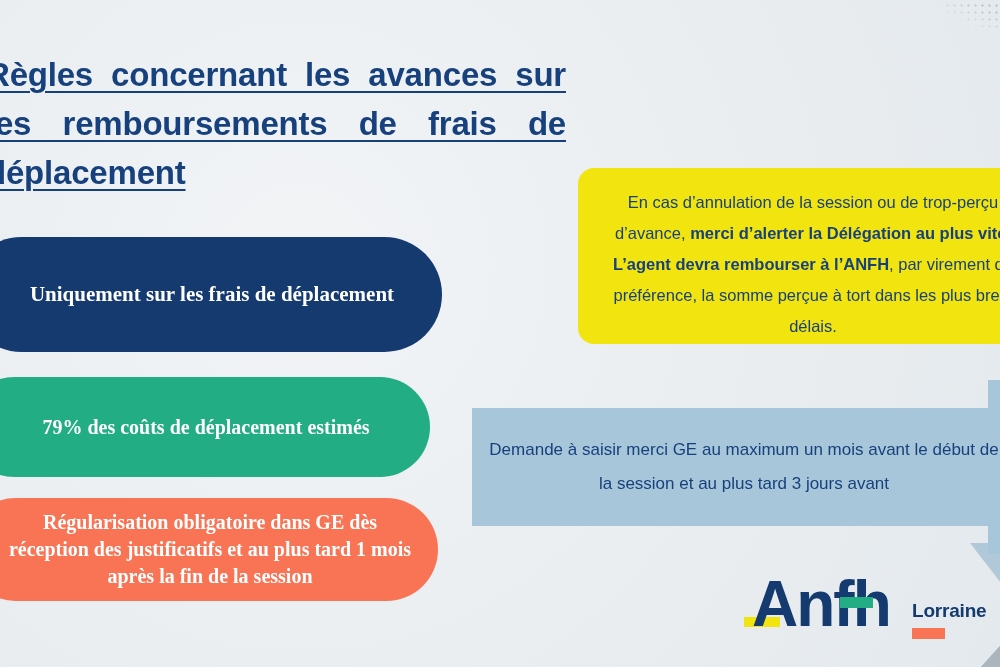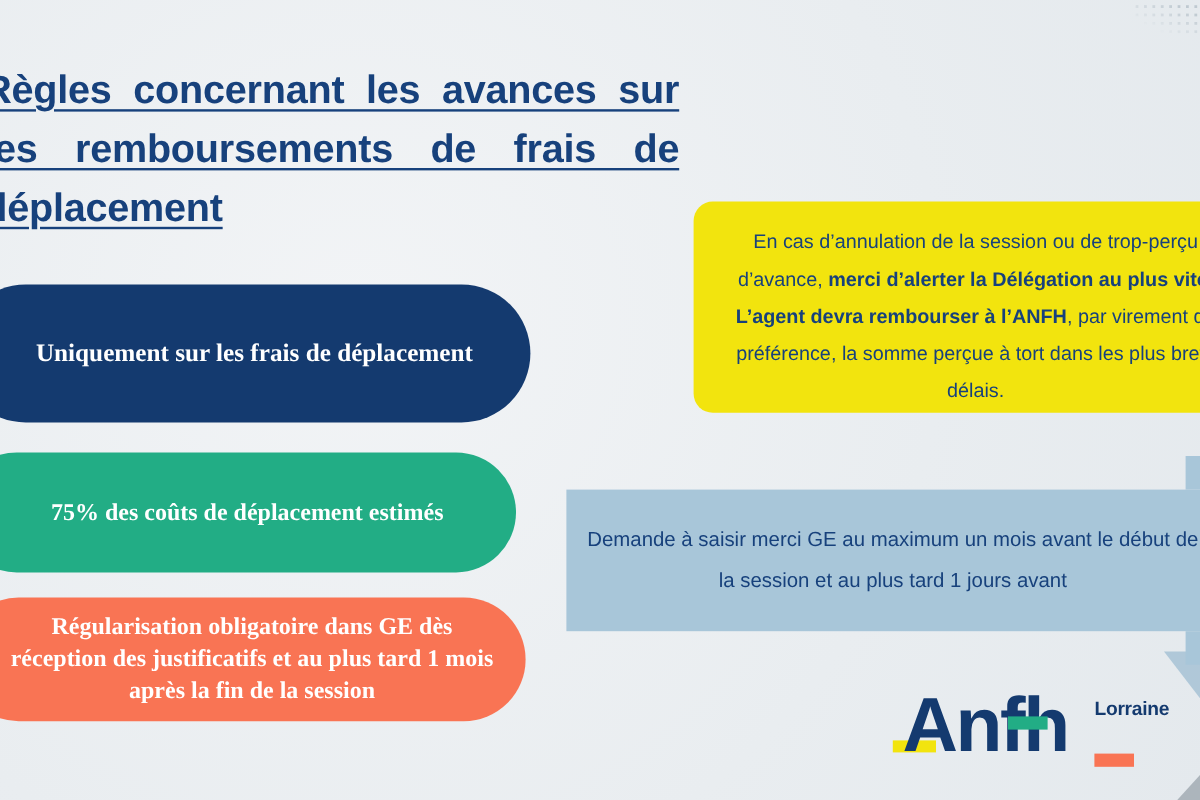--- a/index.html
+++ b/index.html
@@ -221,22 +221,22 @@
     position: absolute;
     left: 96px;
     top: 19px;
     width: 33px;
     height: 11px;
     background: #22ad85;
   }
   .logo-region {
     position: absolute;
     left: 168px;
-    top: 5px;
-    font-size: 16px;
+    top: 22px;
+    font-size: 19px;
     font-weight: bold;
     color: #143a6f;
     letter-spacing: -0.2px;
   }
   .logo-bar-orange {
     position: absolute;
     left: 168px;
     top: 50px;
     width: 33px;
     height: 11px;
@@ -256,38 +256,38 @@
     <span class="line justified">Règles concernant les avances sur</span>
     <span class="line justified">les remboursements de frais de</span>
     <span class="line">déplacement</span>
   </div>
 
   <div class="pill pill-navy">
     <span class="pill-text">Uniquement sur les frais de déplacement</span>
   </div>
 
   <div class="pill pill-green">
-    <span class="pill-text">75% des coûts de déplacement estimés</span>
+    <span class="pill-text">79% des coûts de déplacement estimés</span>
   </div>
 
   <div class="pill pill-orange">
     <span class="pill-text">Régularisation obligatoire dans GE dès réception des justificatifs et au plus tard 1 mois après la fin de la session</span>
   </div>
 
   <div class="callout-yellow">
     <span>En cas d’annulation de la session ou de trop-perçu d’avance, </span><b>merci d’alerter la Délégation au plus vite. L’agent devra rembourser à l’ANFH</b><span>, par virement de préférence, la somme perçue à tort dans les plus brefs délais.</span>
   </div>
 
   <div class="arrow-wrap">
     <div class="arrow-body"></div>
     <div class="arrow-head-top"></div>
     <div class="arrow-head-bottom"></div>
     <div class="arrow-text">
       <div>
-        <span>Demande à saisir merci GE </span><b>au maximum un mois</b><span> avant le début de la session et </span><b>au plus tard 1 jours avant</b>
+        <span>Demande à saisir merci GE </span><b>au maximum un mois</b><span> avant le début de la session et </span><b>au plus tard 3 jours avant</b>
       </div>
     </div>
   </div>
 
   <div class="logo">
     <div class="logo-bar-yellow"></div>
     <div class="logo-word">Anfh</div>
     <div class="logo-bar-green"></div>
     <div class="logo-region">Lorraine</div>
     <div class="logo-bar-orange"></div>

